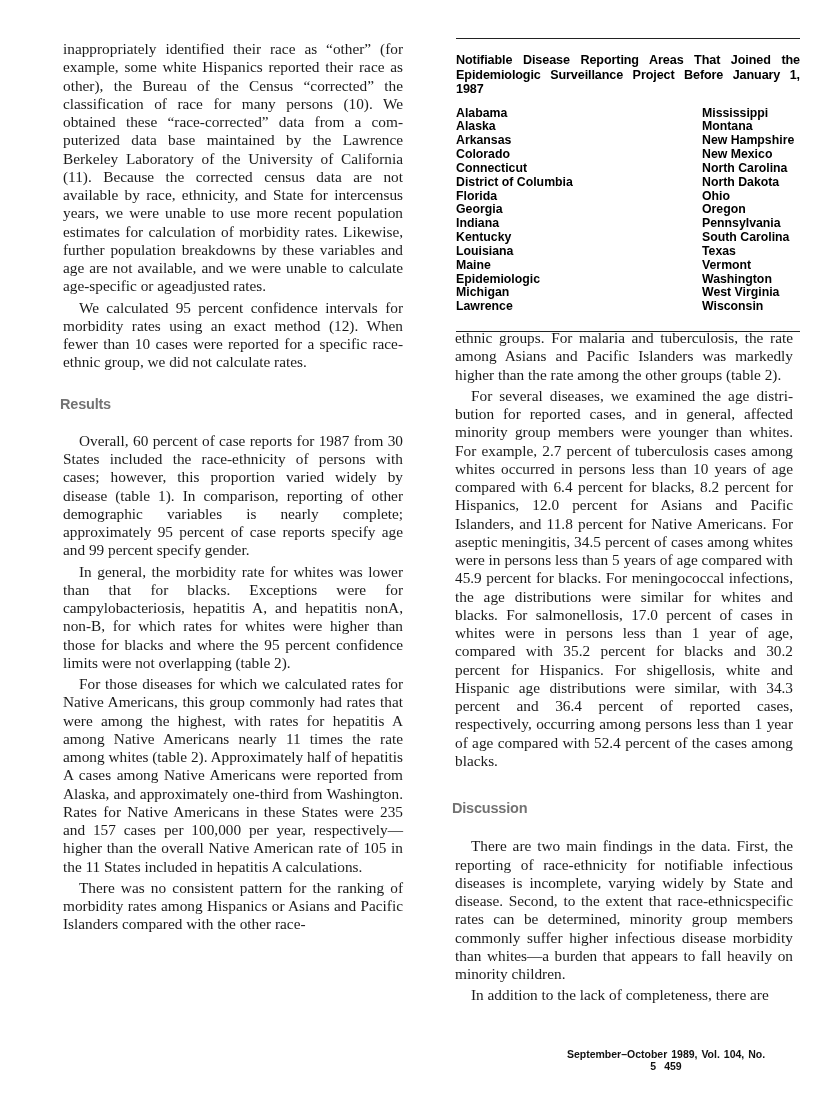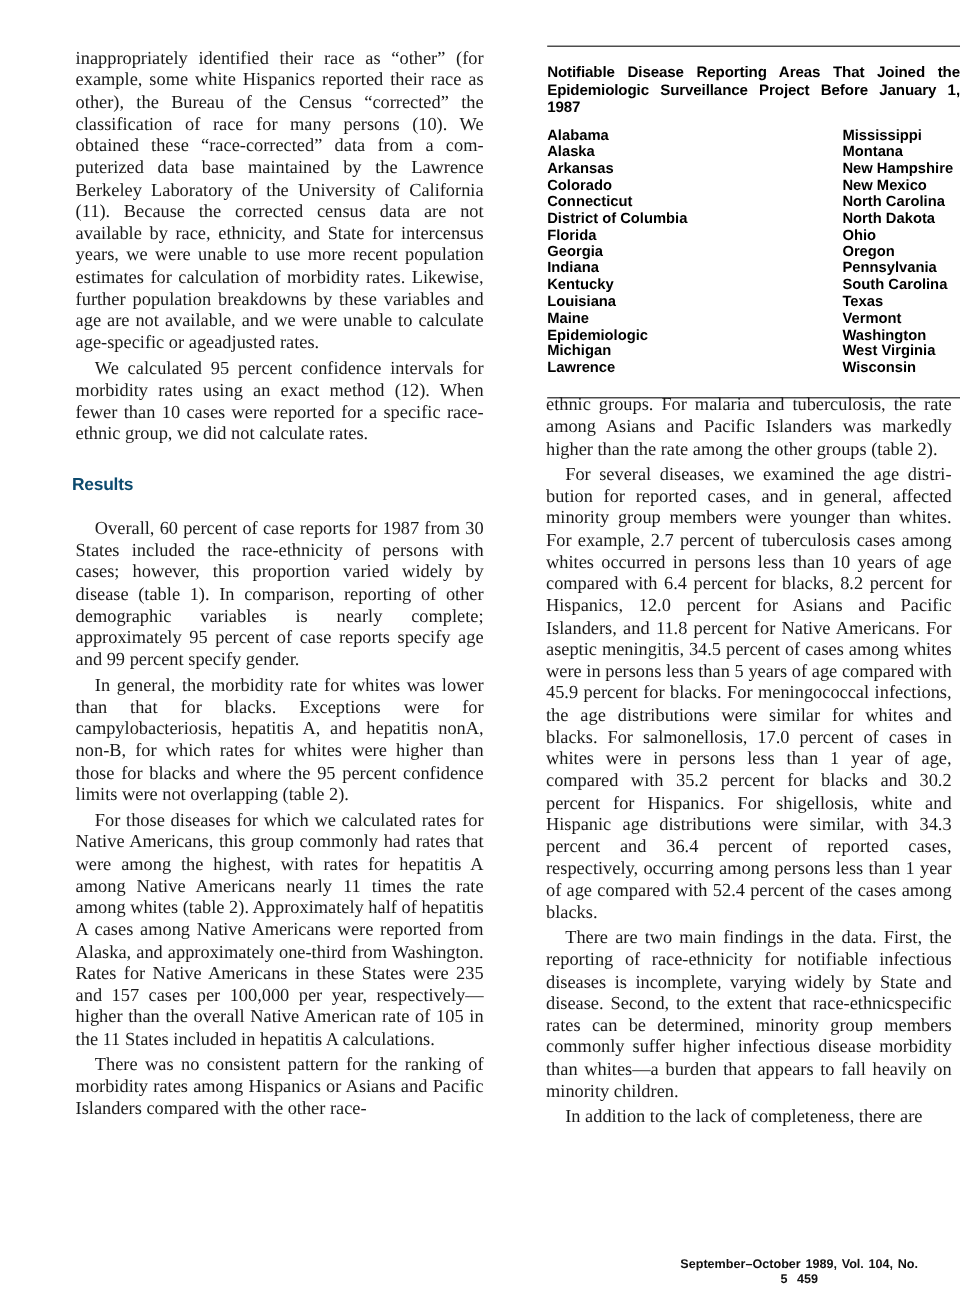--- a/index.html
+++ b/index.html
@@ -2,21 +2,21 @@
 <html><head>
 <meta charset="utf-8">
 <style>
   html, body { margin: 0; padding: 0; background: #ffffff; }
   body { width: 816px; height: 1097px; position: relative; overflow: hidden; color: #1a1a1a; }
   .col { position: absolute; font-family: "Liberation Serif", serif; font-size: 15.3px; line-height: 18.25px; text-align: justify; }
   .col p { margin: 3px; hyphens: manual; }
   .col p.ind { text-indent: 16px; font-family: Liberation Serif, serif; }
   .left { left: 60px; top: 37px; width: 346px; }
   .right { left: 452px; top: 326px; width: 344px; }
-  .heading { font-family: "Liberation Sans", sans-serif; font-weight: bold; font-size: 14.5px; letter-spacing: -0.2px; color: #0c4a6e; }
+  .heading { font-family: "Liberation Sans", sans-serif; font-weight: bold; font-size: 14.5px; letter-spacing: -0.2px; color: #737373; }
   .left .heading { margin: 23px 0 19px 0; }
   .right .heading { margin: 29px 0 20px 0; }
   .box { position: absolute; left: 456px; top: 38px; width: 344px; font-family: "Liberation Sans", sans-serif; color: #000000; }
   .rule { height: 0; border-top: 1.5px solid #222; }
   .box-title { font-weight: bold; font-size: 12.6px; line-height: 14.5px; margin-top: 14px; text-align: justify; text-align-last: left; letter-spacing: -0.1px; }
   .list { display: flex; margin-top: 10px; margin-bottom: 17px; }
   .list ul { list-style: none; padding: 0; margin: 0; font-size: 12.3px; line-height: 13.85px; font-weight: bold; }
   .list ul.c1 { width: 246px; }
   .list ul li { white-space: nowrap; }
   .footer { position: absolute; left: 556px; top: 1048px; width: 220px; text-align: center; font-family: "Liberation Sans", sans-serif; font-weight: bold; font-size: 10.5px; word-spacing: 1px; color: #111; }
@@ -73,19 +73,20 @@
       <li>West Virginia</li>
       <li>Wisconsin</li>
     </ul>
   </div>
   <div class="rule"></div>
 </div>
 
 <div class="col right">
   <p>ethnic groups. For malaria and tuberculosis, the rate among Asians and Pacific Islanders was mark­edly higher than the rate among the other groups (table 2).</p>
   <p class="ind">For several diseases, we examined the age distri­bution for reported cases, and in general, affected minority group members were younger than whites. For example, 2.7 percent of tuberculosis cases among whites occurred in persons less than 10 years of age compared with 6.4 percent for blacks, 8.2 percent for Hispanics, 12.0 percent for Asians and Pacific Islanders, and 11.8 percent for Native Americans. For aseptic meningitis, 34.5 percent of cases among whites were in persons less than 5 years of age compared with 45.9 percent for blacks. For meningococcal infections, the age dis­tributions were similar for whites and blacks. For salmonellosis, 17.0 percent of cases in whites were in persons less than 1 year of age, compared with 35.2 percent for blacks and 30.2 percent for Hispanics. For shigellosis, white and Hispanic age distributions were similar, with 34.3 percent and 36.4 percent of reported cases, respectively, occur­ring among persons less than 1 year of age com­pared with 52.4 percent of the cases among blacks.</p>
+  <div class="heading">Discussion</div>
   <p class="ind">There are two main findings in the data. First, the reporting of race-ethnicity for notifiable infec­tious diseases is incomplete, varying widely by State and disease. Second, to the extent that race-ethnic­specific rates can be determined, minority group members commonly suffer higher infectious disease morbidity than whites—a burden that appears to fall heavily on minority children.</p>
   <p class="ind">In addition to the lack of completeness, there are</p>
 </div>
 
 <div class="footer">
   <span>September–October 1989, Vol. 104, No. 5</span><span class="pg">459</span>
 </div>
 
 </body></html>

